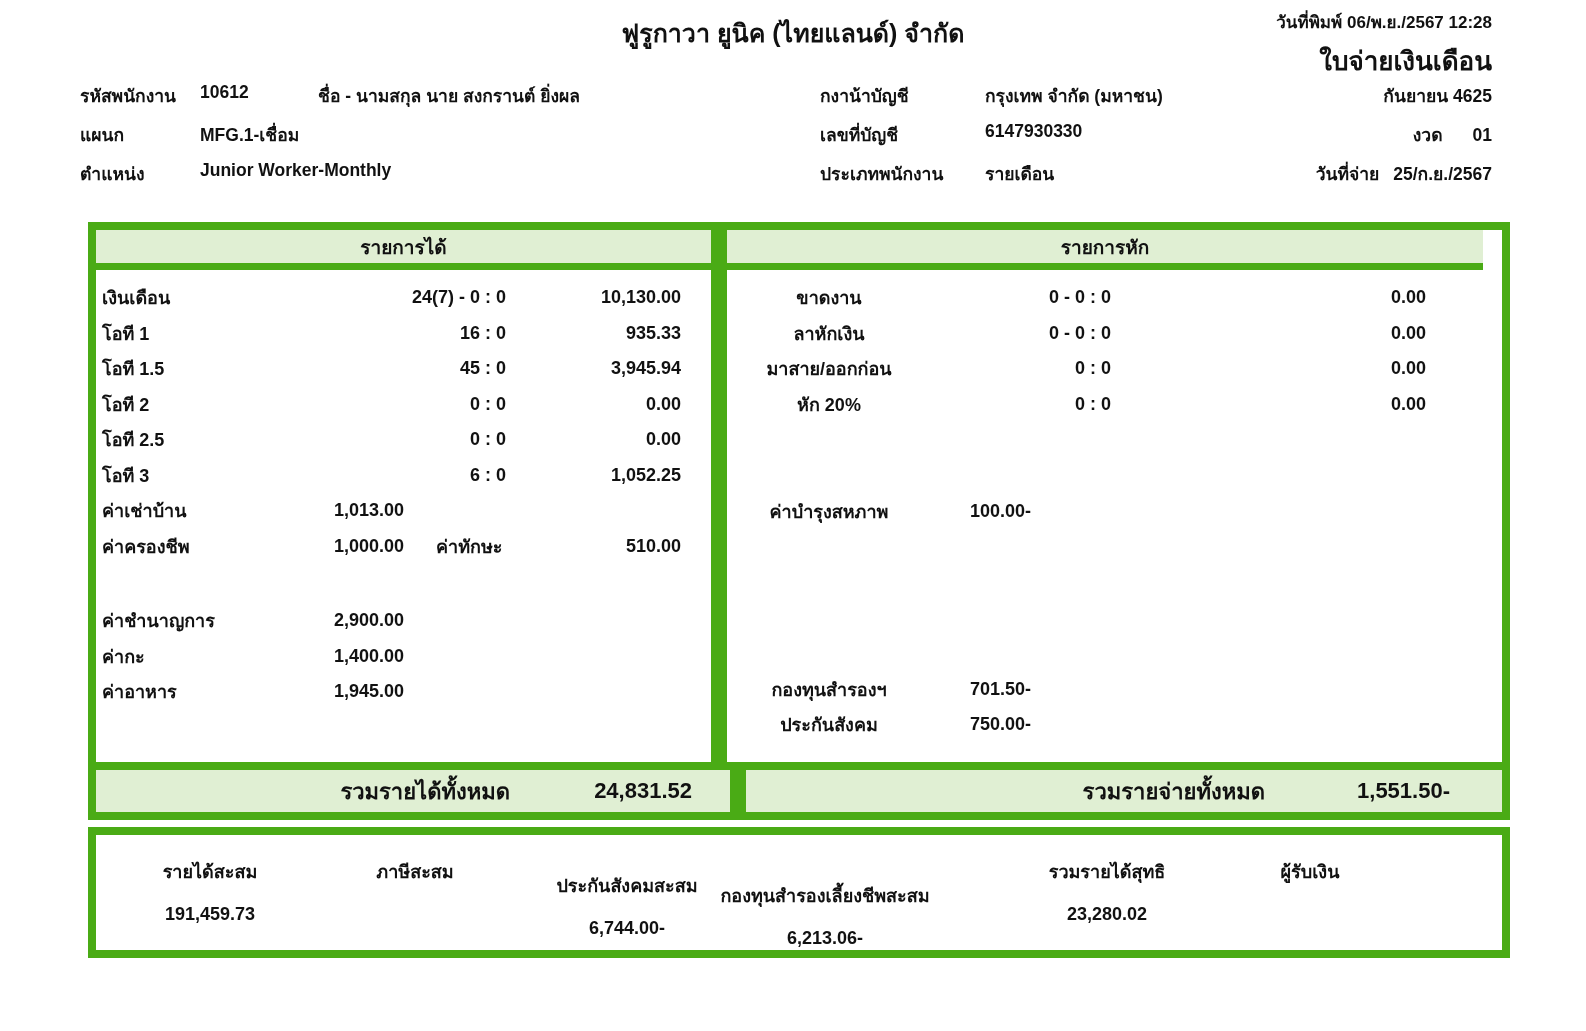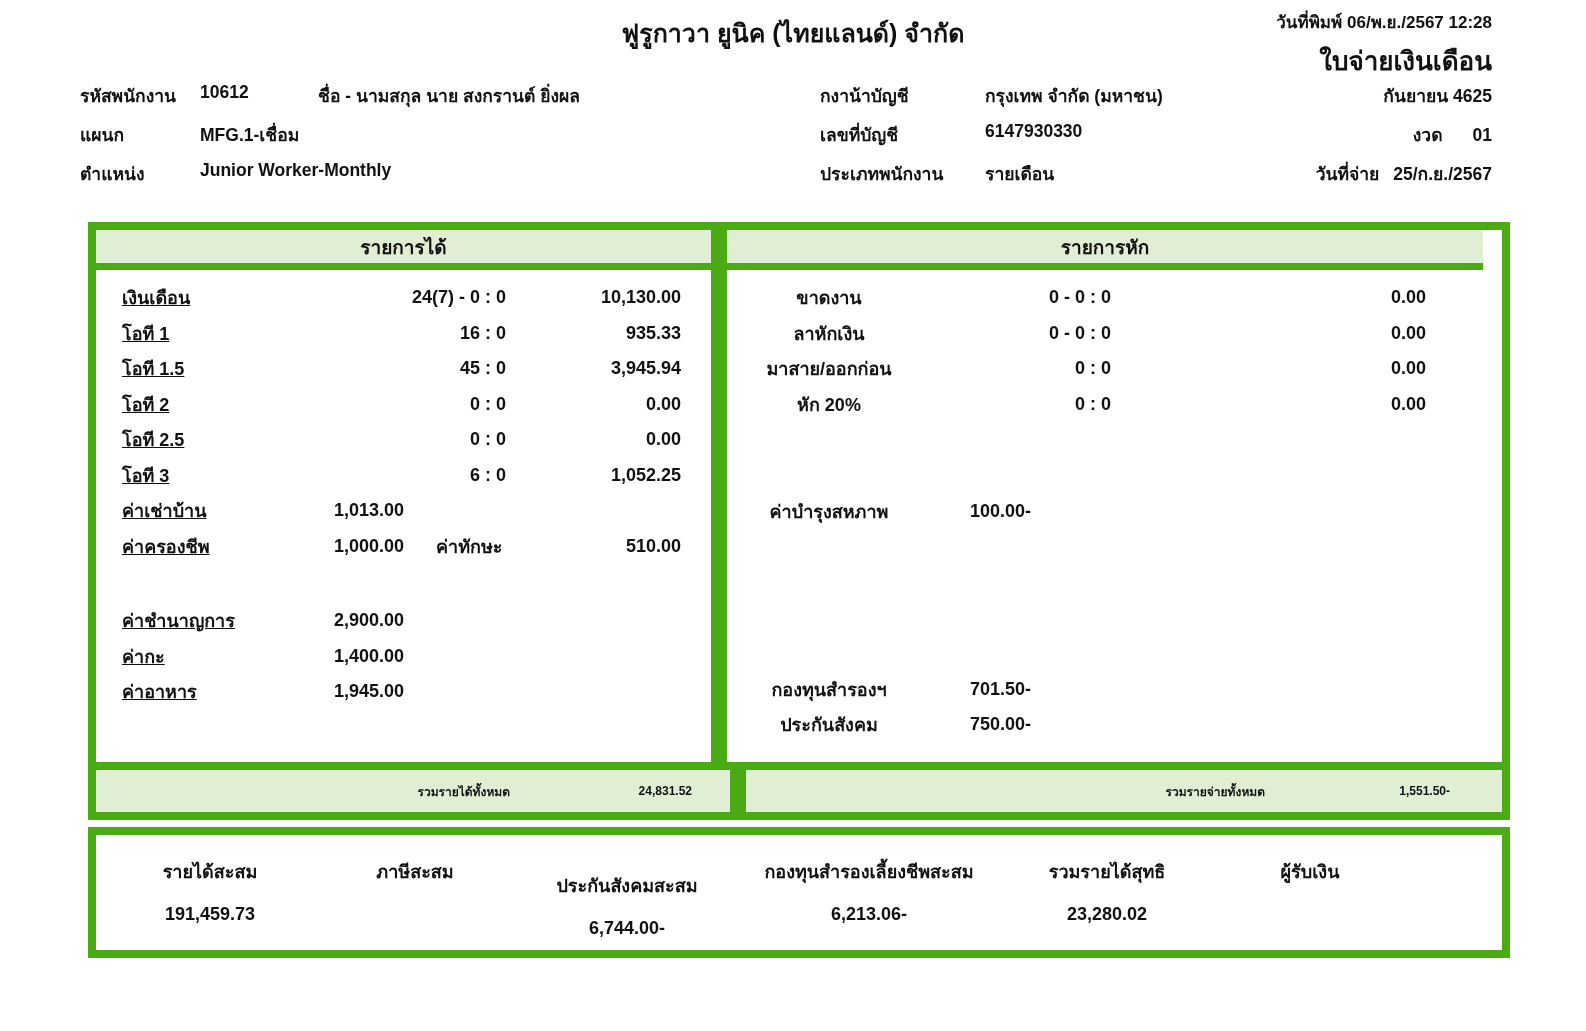--- a/index.html
+++ b/index.html
@@ -27,55 +27,55 @@
   .panel.left  { width:615px; }
   .panel.right { width:756px; }
   .vdivider { width:16px; height:100%; background:var(--grn); }
   .panel-header { height:40px; background:var(--band); border-bottom:7px solid var(--grn);
                   display:flex; align-items:center; justify-content:center; font-size:19px; }
   .panel-body { padding-top:10px; }
   .row { display:flex; height:35.5px; align-items:center; font-size:18px; white-space:nowrap; }
   .spacer { width:100%; }
 
   
-  .panel.left .c-label { width:216px; padding-left:26px;text-decoration:underline; }
+  .panel.left .c-label { width:216px; padding-left:6px; }
   .panel.left .c-amt1  { width:92px;  text-align:right; }
   .panel.left .c-mid   { width:115px; }
   .panel.left .c-mid.qty  { text-align:right; padding-right:13px; }
   .panel.left .c-mid.lbl2 { text-align:left;  padding-left:32px; }
   .panel.left .c-amt2  { flex:1; text-align:right; padding-right:30px; }
 
   
   .panel.right .c-label { width:204px; padding-left:0;text-align:center; }
   .panel.right .c-amt1  { width:100px; text-align:right; }
   .panel.right .c-mid   { width:80px;  text-align:right; }
   .panel.right .c-amt2  { flex:1; text-align:right; padding-right:57px; }
 
   
   .totals { position:absolute; left:88px; top:770px; width:1422px; height:50px;
             border-left:8px solid var(--grn); border-right:8px solid var(--grn);
             border-bottom:8px solid var(--grn); display:flex; background:var(--band); }
   .tot-cell { position:relative; height:100%; }
   .tot-cell.left  { width:634px; }
   .tot-cell.right { width:756px; }
-  .tot-cell .t { position:absolute; top:50%; transform:translateY(-50%); font-size:12px; white-space:nowrap; }
+  .tot-cell .t { position:absolute; top:50%; transform:translateY(-50%); font-size:22px; white-space:nowrap; }
   .tot-cell.left  .t-label { right:220px; }
   .tot-cell.left  .t-value { right:38px; }
   .tot-cell.right .t-label { right:237px; }
   .tot-cell.right .t-value { right:52px; }
 
   
   .summary-box { position:absolute; left:88px; top:827px; width:1422px; height:131px;
                  border:8px solid var(--grn); background:#fff; }
   .sum-col { position:absolute; top:22px; text-align:center; font-size:18px; white-space:nowrap; }
   .sum-col .val { margin-top:18px; }
   .sc1 { left:14px;   width:200px; }
   .sc2 { left:219px;  width:200px; }
   .sc3 { left:431px;  width:200px;margin-top:14px; }
-  .sc4 { left:648px;  width:250px; }
+  .sc4 { left:604px;  width:250px;margin-top:24px; }
   .sc5 { left:911px;  width:200px; }
   .sc6 { left:1114px; width:200px; }
 
   :root { --grn:#4aab15; --band:#e0efd3; }
 </style>
 </head>
 <body>
 
 <div class="sheet">
 

